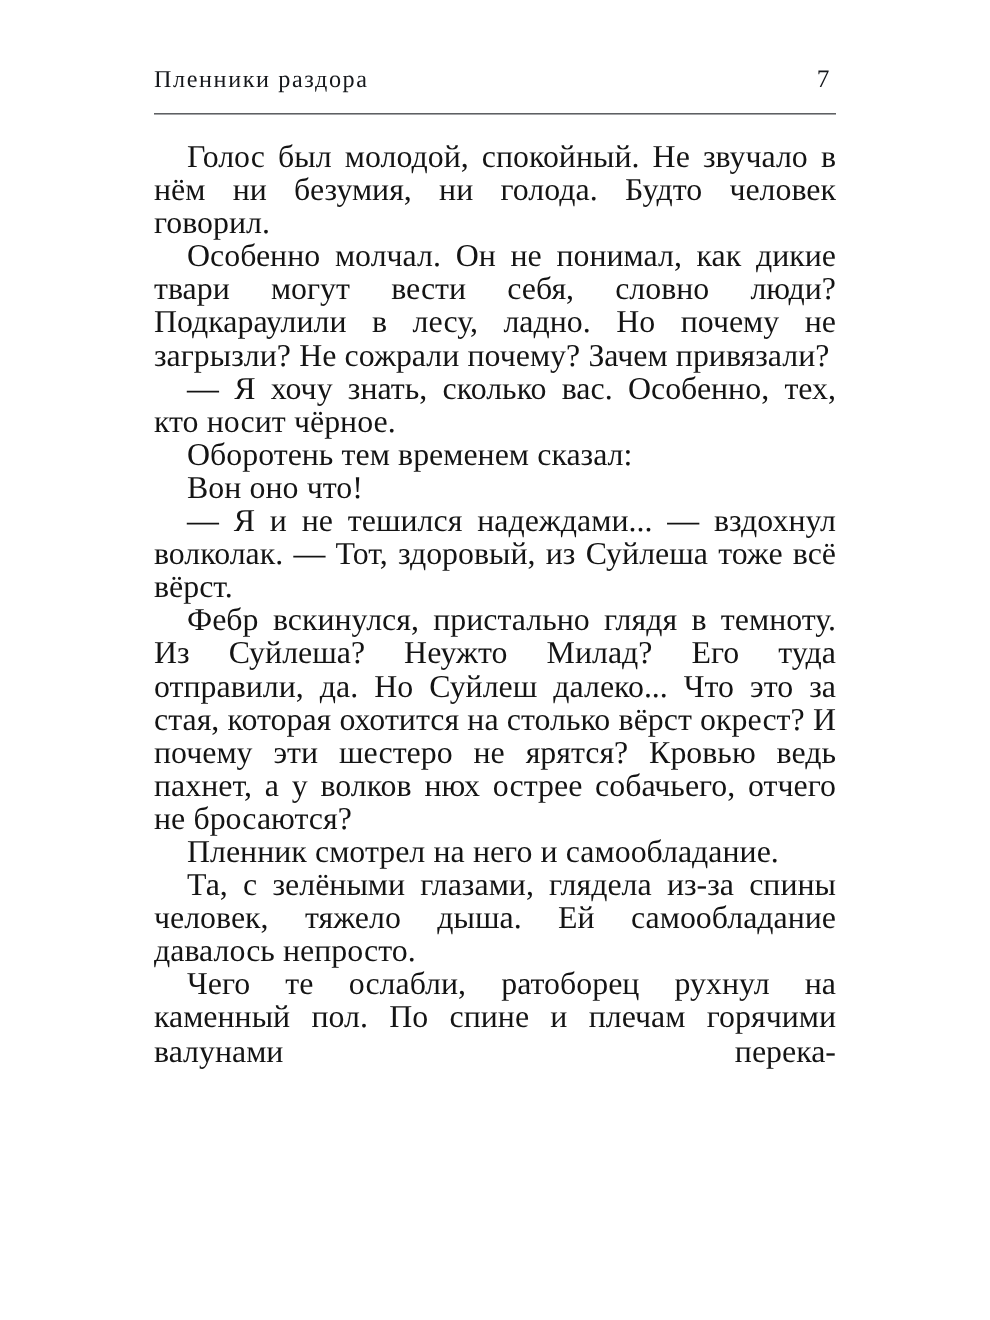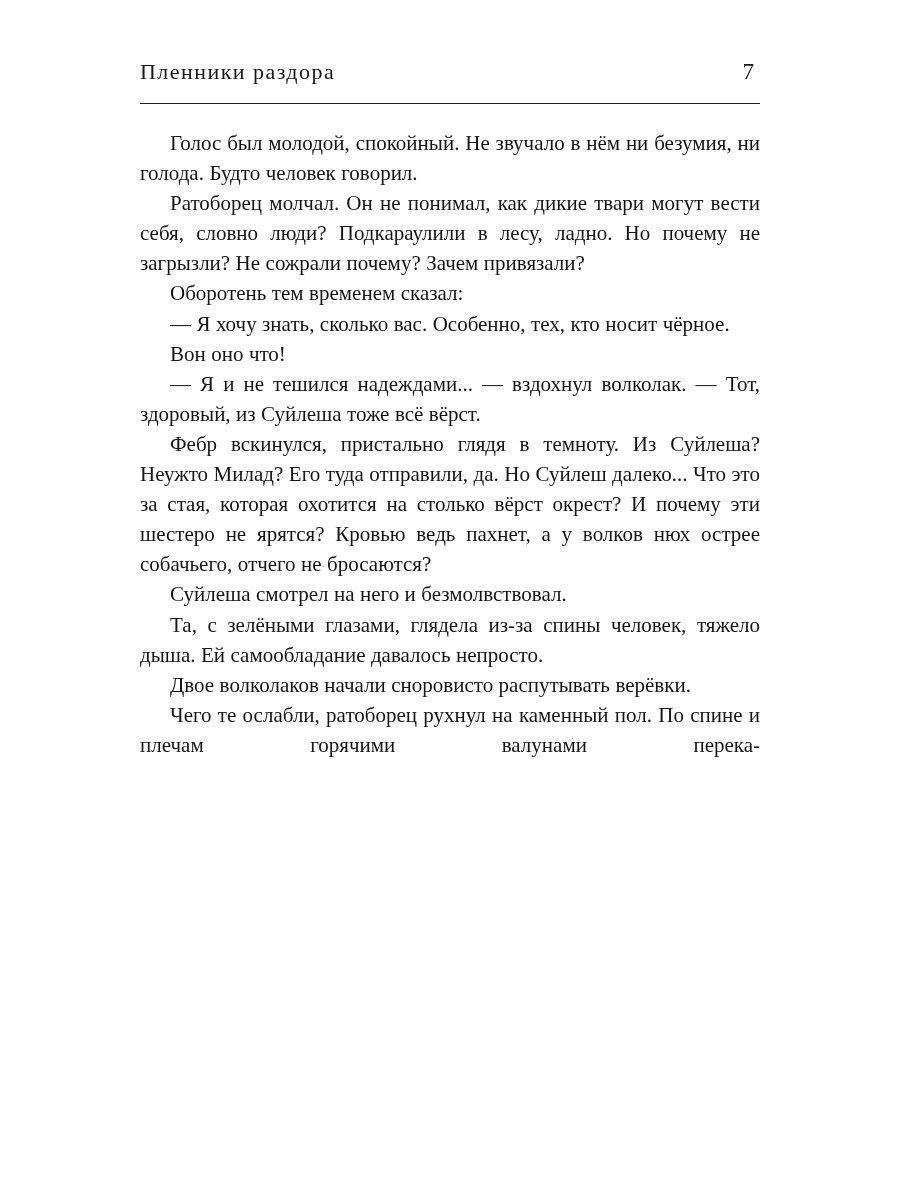--- a/index.html
+++ b/index.html
@@ -60,21 +60,21 @@
 
   
   .textblock {
     position: absolute;
     left: 140px;
     top: 128px;
     width: 620px;
   }
   .para {
     margin: 0;
-    font-size: 21px;
+    font-size: 29px;
     line-height: 30.1px;
     text-align: justify;
     text-justify: inter-word;
     text-indent: 30px;
     color: #141414;
     hyphens: manual;
     word-spacing: 0.2px;
   }
   
   .para.continued {
@@ -88,25 +88,24 @@
 
   <div class="running-head">
     <div class="running-head-title">Пленники раздора</div>
     <div class="running-head-folio">7</div>
   </div>
 
   <div class="head-rule"></div>
 
   <div class="textblock">
     <p class="para">Голос был молодой, спокойный. Не звучало в нём ни безумия, ни голода. Будто человек говорил.</p>
-    <p class="para">Ратоборец молчал. Он не понимал, как дикие твари могут вести себя, словно люди? Подкараулили в лесу, ладно. Но почему не загрызли? Не сожрали почему? Зачем привязали?</p>
+    <p class="para">Особенно молчал. Он не понимал, как дикие твари могут вести себя, словно люди? Подкараулили в лесу, ладно. Но почему не загрызли? Не сожрали почему? Зачем привязали?</p>
+    <p class="para">— Я хочу знать, сколько вас. Особенно, тех, кто носит чёрное.</p>
     <p class="para">Оборотень тем временем сказал:</p>
-    <p class="para">— Я хочу знать, сколько вас. Особенно, тех, кто носит чёрное.</p>
     <p class="para">Вон оно что!</p>
     <p class="para">— Я и не тешился надеждами... — вздохнул волколак. — Тот, здоровый, из Суйлеша тоже всё вёрст.</p>
     <p class="para">Фебр вскинулся, пристально глядя в темноту. Из Суйлеша? Неужто Милад? Его туда отправили, да. Но Суйлеш далеко... Что это за стая, которая охотится на столько вёрст окрест? И почему эти шестеро не ярятся? Кровью ведь пахнет, а у волков нюх острее собачьего, отчего не бросаются?</p>
-    <p class="para">Суйлеша смотрел на него и безмолвствовал.</p>
+    <p class="para">Пленник смотрел на него и самообладание.</p>
     <p class="para">Та, с зелёными глазами, глядела из-за спины человек, тяжело дыша. Ей самообладание давалось непросто.</p>
-    <p class="para">Двое волколаков начали сноровисто распутывать верёвки.</p>
     <p class="para continued">Чего те ослабли, ратоборец рухнул на каменный пол. По спине и плечам горячими валунами перека-</p>
   </div>
 
 </div>
 
 </body></html>

